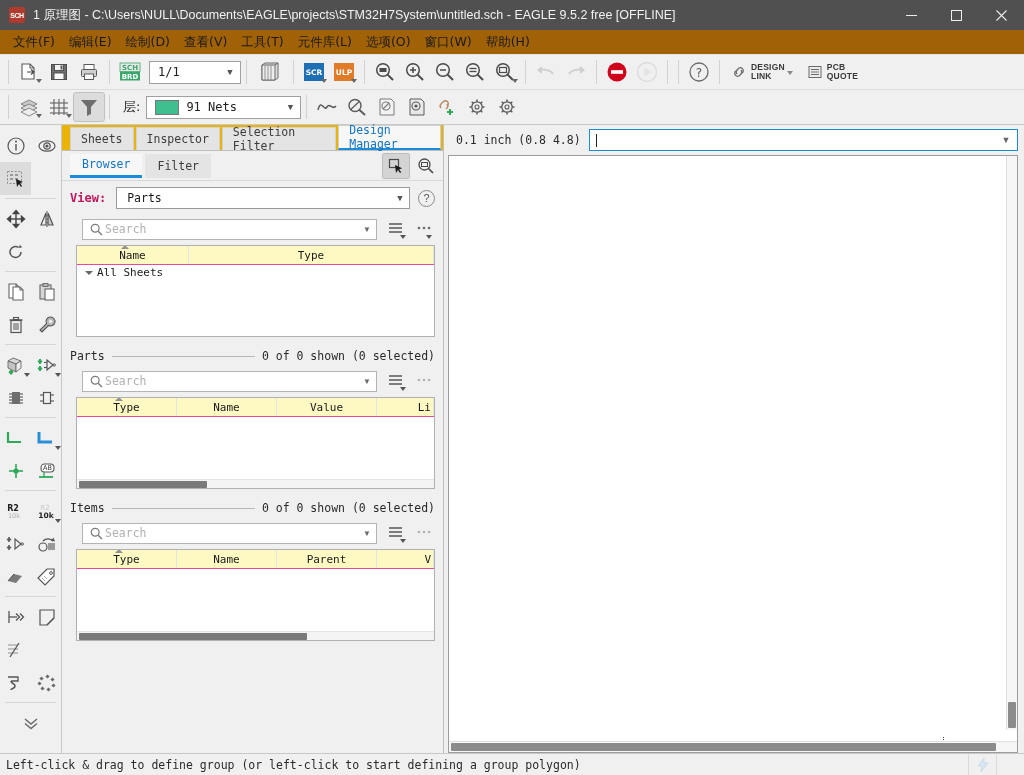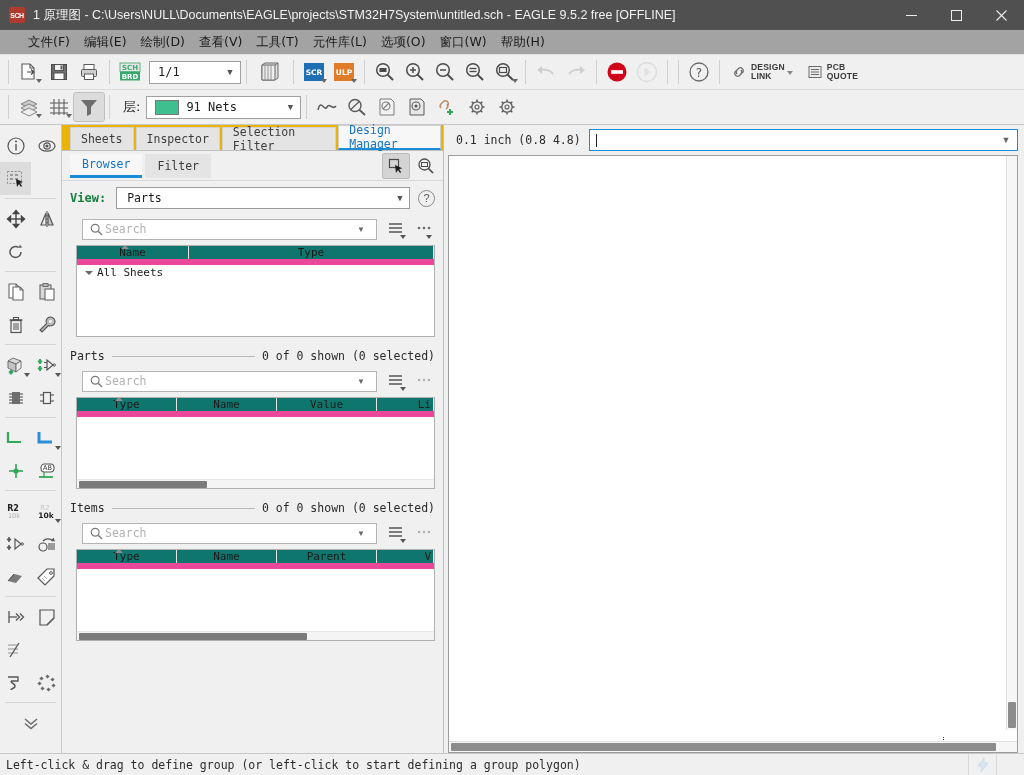--- a/index.html
+++ b/index.html
@@ -26,22 +26,22 @@
   .title-icon span { font-size: 7px; color: #fff; font-weight: bold; letter-spacing:-0.5px;}
   .title-text { flex: 1; white-space: nowrap; overflow: hidden; font-size: 12.5px; }
   .win-btns { display: flex; height: 30px; }
   .win-btn {
     width: 45px; height: 30px; display: flex; align-items: center; justify-content: center;
     color: #ededed; font-size: 13px;
   }
 
   
   .menubar {
-    height: 25px; background: #a3a3a3; display: flex; align-items: center;
-    padding-left: 21px; flex: 0 0 25px; border-bottom: 1px solid #e2e2e2;
+    height: 25px; background: #a16207; display: flex; align-items: center;
+    padding-left: 6px; flex: 0 0 25px; border-bottom: 1px solid #e2e2e2;
   }
   .menu-item {
     font-size: 12.5px; color: #1a1a1a; padding: 3px 7px; white-space: nowrap;
     font-family: "DejaVu Sans", sans-serif;
   }
 
   
   .toolbar {
     height: 35px; background: #f0f0f0; display: flex; align-items: center;
     flex: 0 0 35px; border-bottom: 1px solid #dcdcdc; padding-left: 3px;
@@ -142,21 +142,21 @@
     margin-right: 4px; border-radius: 1px;
   }
   .stab-btn.pressed { background: #d4d4d4; outline: 1px solid #bcbcbc; }
 
   .view-row {
     display: flex; align-items: center; height: 34px; flex: 0 0 34px;
     padding: 0 8px; background: #f0f0f0;
   }
   .view-lbl {
     font-size: 12px; font-family: "DejaVu Sans Mono", monospace;
-    font-weight: bold; color: #15803d; margin-right: 10px;
+    font-weight: bold; color: #be185d; margin-right: 10px;
   }
   .view-combo {
     flex: 1; height: 22px; border: 1px solid #9a9a9a; background: #fff;
     display: flex; align-items: center; padding-left: 10px; font-size: 11.5px;
     font-family: "DejaVu Sans Mono", monospace; color: #1a1a1a;
   }
   .help-circle {
     width: 17px; height: 17px; border: 1px solid #8a8a8a; border-radius: 50%;
     display: flex; align-items: center; justify-content: center;
     font-size: 11px; color: #5a5a5a; margin-left: 8px; flex:0 0 17px;
@@ -166,37 +166,37 @@
   .section { padding: 0 8px; }
   .sec-head {
     display: flex; align-items: center; height: 22px; gap: 7px;
     font-size: 11.5px; font-family: "DejaVu Sans Mono", monospace; color: #2a2a2a;
   }
   .sec-line { flex: 1; height: 1px; background: #b8b8b8; }
   .sec-count { white-space: nowrap; }
   .search-row { display: flex; align-items: center; height: 28px; padding-left: 12px; gap: 6px;}
   .search-box {
     flex: 1; height: 21px; border: 1px solid #b4b4b4; background: #fff;
-    display: flex; align-items: center; padding: 0 8px 0 4px;
+    display: flex; align-items: center; padding: 0 2px 0 4px;
   }
   .search-box input {
     flex: 1; border: none; outline: none; font-size: 11.5px;
     font-family: "DejaVu Sans Mono", monospace; color: #333; background: transparent;
   }
   .search-box input::placeholder { color: #b2b2b2; }
   .sicon { width: 18px; display:flex; align-items:center; justify-content:center; position:relative;}
   .list-btn { width: 24px; height: 22px; display: flex; align-items: center; justify-content: center; position:relative;}
   .dots-btn { width: 22px; height: 22px; display:flex; align-items:center; justify-content:center; position:relative;}
 
   
   .grid {
     border: 1px solid #b0b0b0; background: #fff; display: flex; flex-direction: column;
     margin-top: 2px; overflow: hidden;
   }
-  .ghead { display: flex; height: 19px; flex: 0 0 19px; background: #0f766e; border-bottom: 6px solid #ec4899;}
+  .ghead { display: flex; height: 19px; flex: 0 0 19px; background: #fef9c3; border-bottom: 1px solid #ec4899;}
   .gcol {
     font-size: 11px; font-family: "DejaVu Sans Mono", monospace; color: #1a1a1a;
     display: flex; align-items: center; justify-content: center;
     border-right: 1px solid #e3e3e3; position: relative; white-space: nowrap; overflow: hidden;
   }
   .gcol .sortcar {
     position: absolute; left: 50%; top: -1px; margin-left: -12px;
     width: 0; height: 0; border-left: 4px solid transparent;
     border-right: 4px solid transparent; border-bottom: 4px solid #909090;
   }

